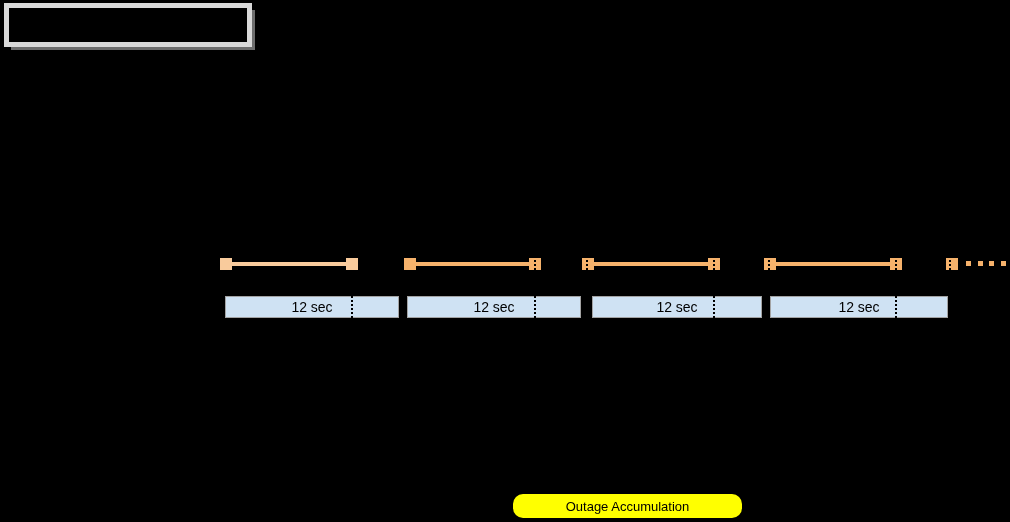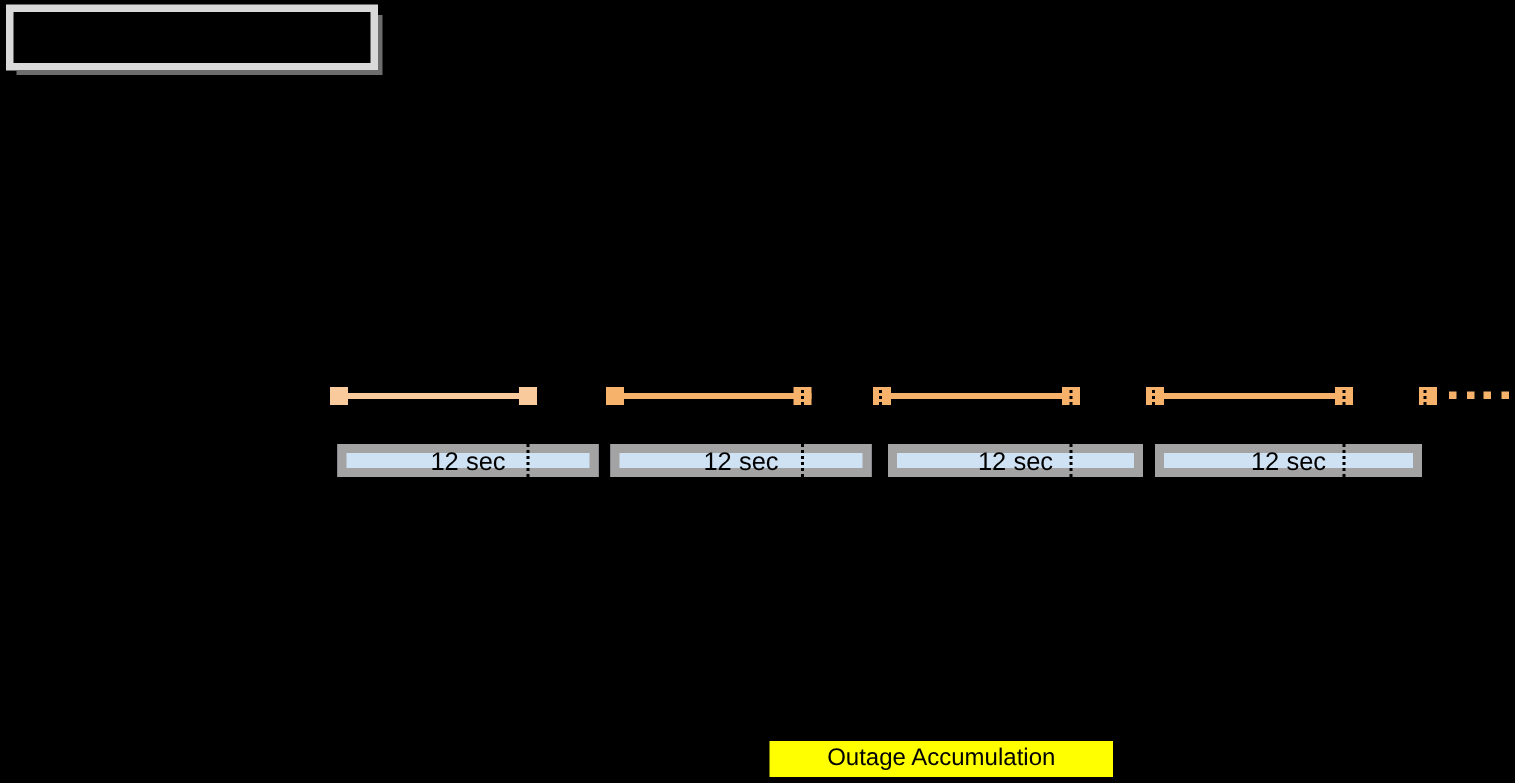--- a/index.html
+++ b/index.html
@@ -16,29 +16,29 @@
   .seg-square{position:absolute;top:258px;width:12px;height:12px;z-index:2;}
   .boundary-marker{position:absolute;top:252px;height:66px;width:0;border-left:2px dotted #000;}
   .dash-overlay{
     position:absolute;top:259px;height:3px;z-index:3;
     background:repeating-linear-gradient(90deg,#000 0 3px,transparent 3px 10px);
   }
   .cont-dot{position:absolute;top:261px;width:5px;height:5px;z-index:2;}
 
   .interval-bar{
     position:absolute;top:296px;height:22px;z-index:0;
-    box-sizing:border-box;border:6px solid #a3a3a3;
+    box-sizing:border-box;border:1px solid #a3a3a3;
     display:flex;align-items:center;justify-content:center;
-    color:#000;font-size:17px;line-height:1;
+    color:#000;font-size:14px;line-height:1;
   }
 
   .outage-label{
     position:absolute;left:513px;top:494px;width:229px;height:24px;
     display:flex;align-items:center;justify-content:center;
-    color:#000;font-size:16px;line-height:1;
+    color:#000;font-size:13px;line-height:1;border-radius:10px;
   }
 </style>
 </head>
 <body>
 
 <div class="stage">
   <div class="legend-box"></div>
   <div id="timeline">
       <div class="interval-bar" style="left: 225px; width: 174px; background: rgb(207, 226, 243);">
         <span>12 sec</span>

